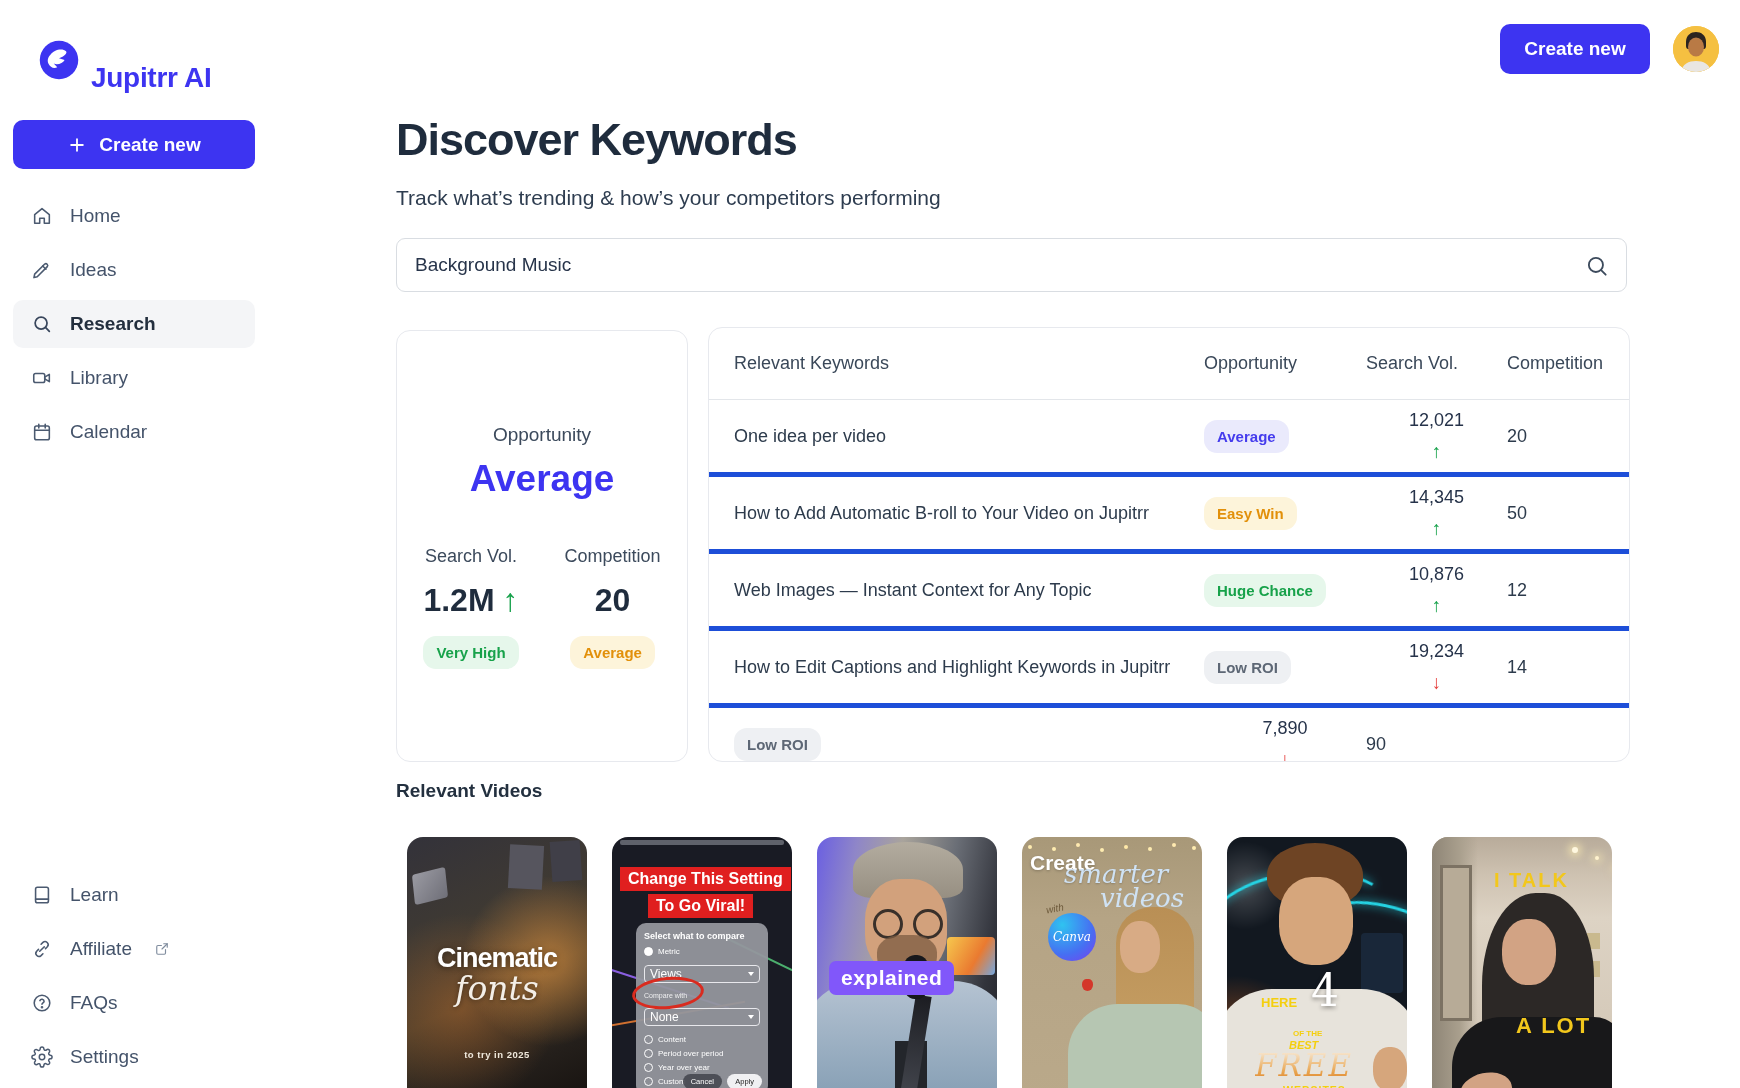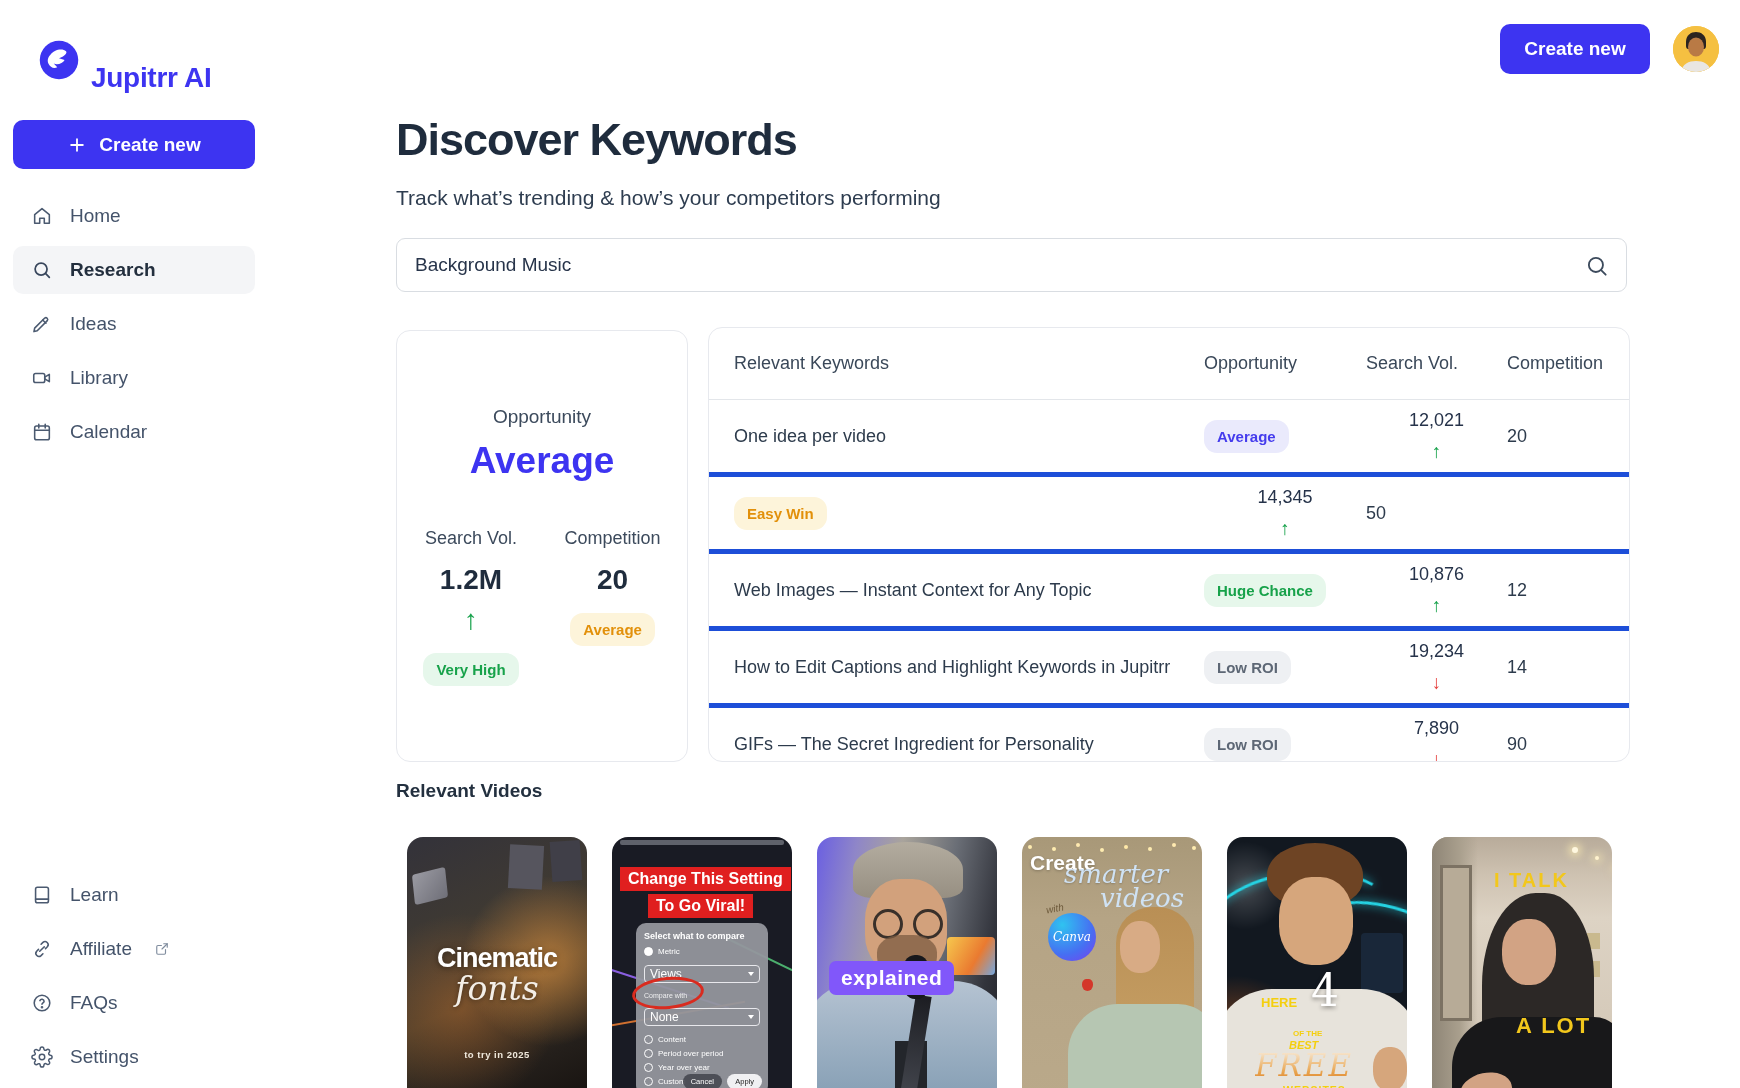--- a/index.html
+++ b/index.html
@@ -38,21 +38,21 @@
   .search .sic{position:absolute;right:16px;top:14px;cursor:pointer;}
 
   
   .opp-card{position:absolute;left:396px;top:330px;width:292px;height:432px;border:1.5px solid #e7e9ee;
       border-radius:14px;box-sizing:border-box;display:flex;flex-direction:column;align-items:center;
       justify-content:center;text-align:center;}
   .opp-label{font-size:19px;color:#3c4a5c;}
   .opp-value{font-size:37px;font-weight:800;color:#3d34f1;margin:12px 0 46px;}
   .opp-stats{display:flex;gap:46px;}
   .stat-label{font-size:18px;color:#3c4a5c;}
-  .stat-value{font-size:28px;font-weight:700;color:#1f2c3d;margin:15px 0 17px;display:flex;align-items:center;justify-content:center;gap:8px;flex-direction:column;}
+  .stat-value{font-size:32px;font-weight:700;color:#1f2c3d;margin:15px 0 17px;display:flex;align-items:center;justify-content:center;gap:8px;}
   .pill{display:inline-block;font-size:15px;font-weight:700;padding:8px 13px;border-radius:13px;}
   .pill[data-tone="indigo"]{color:#453ced;background:#eaeafc;}
   .pill[data-tone="amber"]{color:#e2900a;background:#fdf4da;}
   .pill[data-tone="green"]{color:#17a24a;background:#e6f7eb;}
   .pill[data-tone="gray"]{color:#5d6775;background:#eef0f3;}
   .trend{font-weight:700;}
   .trend[data-trend="↑"]{color:#18a24c;}
   .trend[data-trend="↓"]{color:#e5403e;}
 
   
@@ -221,37 +221,37 @@
 
   <div class="nav top">
     <div class="nav-item">
       <span class="ic">
           <svg width="22" height="22" viewBox="0 0 24 24" fill="none" stroke="#4b5a70" stroke-width="1.7" stroke-linecap="round" stroke-linejoin="round">
             <path d="M4 10.5 12 4l8 6.5V20h-5.5v-5.5h-5V20H4z"></path>
           </svg>
         </span>
       <span>Home</span>
     </div>
+    <div class="nav-item">
+      <span class="ic">
+          <svg width="22" height="22" viewBox="0 0 24 24" fill="none" stroke="#4b5a70" stroke-width="1.7" stroke-linecap="round" stroke-linejoin="round">
+            <path d="M4 16.5 15 5.5a2 2 0 0 1 2.8 2.8L6.8 19.3 3.2 20.3z"></path>
+            <path d="M12.8 7.7l3.5 3.5"></path>
+          </svg>
+        </span>
+      <span>Ideas</span>
+    </div>
     <div class="nav-item active">
       <span class="ic">
           <svg width="22" height="22" viewBox="0 0 24 24" fill="none" stroke="#38465c" stroke-width="1.9" stroke-linecap="round">
             <circle cx="11" cy="11" r="6.5"></circle>
             <path d="M15.8 15.8 20 20"></path>
           </svg>
         </span>
       <span>Research</span>
-    </div>
-    <div class="nav-item">
-      <span class="ic">
-          <svg width="22" height="22" viewBox="0 0 24 24" fill="none" stroke="#4b5a70" stroke-width="1.7" stroke-linecap="round" stroke-linejoin="round">
-            <path d="M4 16.5 15 5.5a2 2 0 0 1 2.8 2.8L6.8 19.3 3.2 20.3z"></path>
-            <path d="M12.8 7.7l3.5 3.5"></path>
-          </svg>
-        </span>
-      <span>Ideas</span>
     </div>
     <div class="nav-item">
       <span class="ic">
           <svg width="22" height="22" viewBox="0 0 24 24" fill="none" stroke="#4b5a70" stroke-width="1.7" stroke-linecap="round" stroke-linejoin="round">
             <rect x="3" y="7" width="12" height="10" rx="2"></rect>
             <path d="M15 11l5-3v8l-5-3z"></path>
           </svg>
         </span>
       <span>Library</span>
     </div>
@@ -360,20 +360,21 @@
     <div class="t-row">
       <span class="kw">One idea per video</span>
       <span><span class="pill" data-tone="indigo">Average</span></span>
       <span class="sv">
           <span>12,021</span>
           <span class="trend" data-trend="↑">↑</span>
         </span>
       <span>20</span>
     </div>
     <div class="t-row">
+      <span class="kw">How to Add Automatic B-roll to Your Video on Jupitrr</span>
       <span><span class="pill" data-tone="amber">Easy Win</span></span>
       <span class="sv">
           <span>14,345</span>
           <span class="trend" data-trend="↑">↑</span>
         </span>
       <span>50</span>
     </div>
     <div class="t-row">
       <span class="kw">Web Images — Instant Context for Any Topic</span>
       <span><span class="pill" data-tone="green">Huge Chance</span></span>
@@ -386,21 +387,20 @@
     <div class="t-row">
       <span class="kw">How to Edit Captions and Highlight Keywords in Jupitrr</span>
       <span><span class="pill" data-tone="gray">Low ROI</span></span>
       <span class="sv">
           <span>19,234</span>
           <span class="trend" data-trend="↓">↓</span>
         </span>
       <span>14</span>
     </div>
     <div class="t-row">
-      <span class="kw">GIFs — The Secret Ingredient for Personality</span>
       <span><span class="pill" data-tone="gray">Low ROI</span></span>
       <span class="sv">
           <span>7,890</span>
           <span class="trend" data-trend="↓">↓</span>
         </span>
       <span>90</span>
     </div>
   </div>
 
   <div class="vid-heading">Relevant Videos</div>

